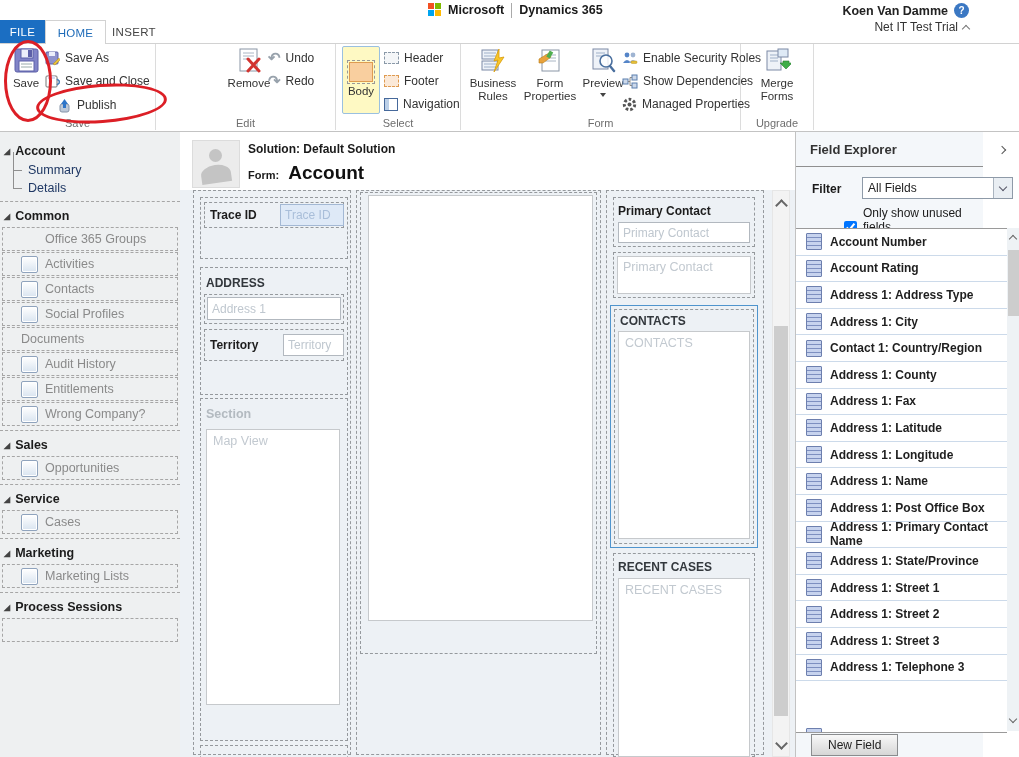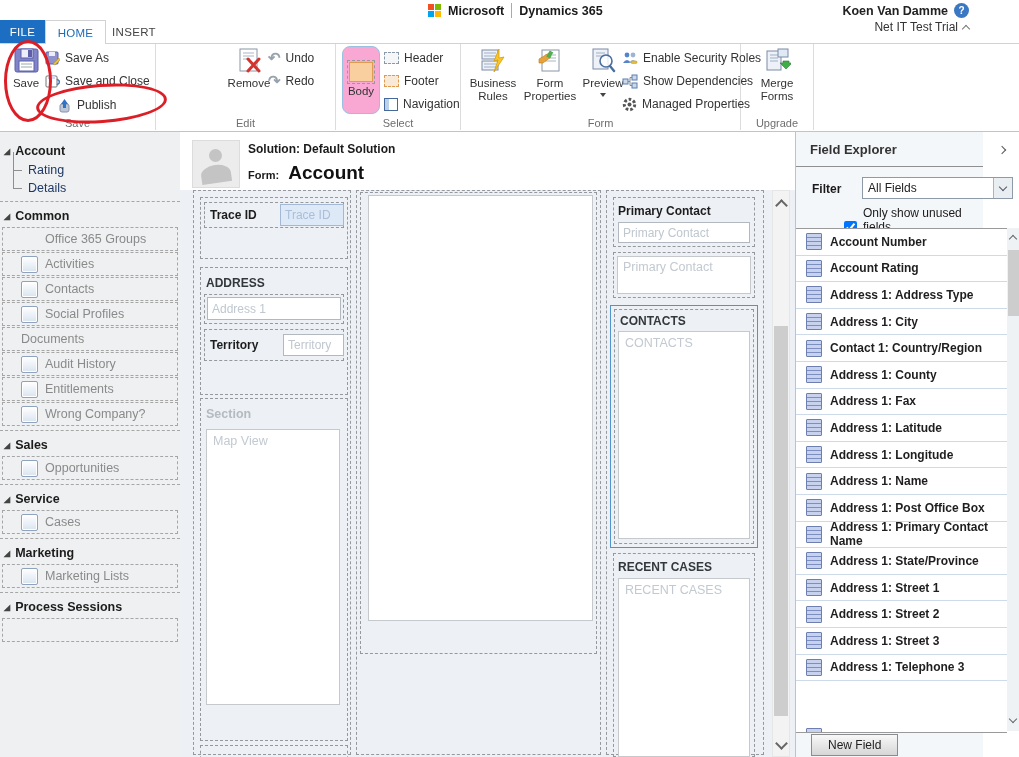--- a/index.html
+++ b/index.html
@@ -1,19 +1,19 @@
 <!DOCTYPE html>
 <html><head>
 <meta charset="utf-8">
 <style>
   html,body{margin:0;padding:0}
   .screen{position:relative;width:1019px;height:757px;background:#fff;overflow:hidden;
     font-family:"Liberation Sans",sans-serif;font-size:12px;color:#333}
   
-  .brand{position:absolute;left:428px;top:3px;display:flex;align-items:center;gap:7px}
+  .brand{position:absolute;left:428px;top:3px;display:flex;align-items:flex-start;gap:7px}
   .mslogo{display:grid;grid-template-columns:6px 6px;grid-template-rows:6px 6px;gap:1px}
   .mslogo i{display:block}
   .brandname{font-weight:bold;font-size:12.5px;color:#1a1a1a}
   .branddiv{width:1px;height:15px;background:#aaa}
   .prodname{font-size:12.5px;color:#1a1a1a;font-weight:bold}
   .user{position:absolute;right:50px;top:3px;text-align:right}
   .user .row1{display:flex;justify-content:flex-end;align-items:center;gap:6px;font-weight:bold;font-size:12.5px;color:#222}
   .user .row2{display:flex;justify-content:flex-end;align-items:center;gap:5px;font-size:12px;color:#333;margin-top:2px}
   .helpic{width:15px;height:15px;border-radius:50%;background:#3b78c3;color:#fff;font-size:10px;font-weight:bold;
     display:flex;align-items:center;justify-content:center}
@@ -29,21 +29,21 @@
   .tab.home{left:45px;width:61px;background:#fff;color:#1e6bb8;border:1px solid #d2d2d2;border-bottom:none;height:24px;z-index:3}
   .tab.insert{left:106px;width:56px;color:#444}
   
   .ribbon{position:absolute;left:0;top:43px;width:1019px;height:89px;background:#fff;
     border-top:1px solid #d2d2d2;border-bottom:1px solid #c3c3c3;box-sizing:border-box;z-index:2}
   .rgroup{position:absolute;top:0;height:86px;border-right:1px solid #dcdcdc}
   .rglabel{position:absolute;bottom:1px;left:0;width:100%;text-align:center;font-size:11px;color:#6e6e6e}
   .rbig{position:absolute;display:flex;flex-direction:column;align-items:center;gap:3px;font-size:11.5px;
     color:#333;text-align:center;line-height:1.15;cursor:default}
   .rsm{position:absolute;display:flex;align-items:center;gap:5px;font-size:12px;color:#333;height:18px;white-space:nowrap}
-  .rbig.selected{background:#f9a8d4;border:1px solid #9ac0e0;border-radius:8px;padding:3px 2px}
+  .rbig.selected{background:#fef9c3;border:1px solid #9ac0e0;border-radius:2px;padding:3px 2px}
   .caret-dn{width:0;height:0;border-left:3.5px solid transparent;border-right:3.5px solid transparent;border-top:4px solid #444}
   .undoredo{font-size:15px;color:#98a2ac;font-weight:bold;line-height:14px}
   
   .body-ic{width:22px;height:18px;background:#f9cf9f;border:1px solid #df9b51;outline:1px dashed #999;outline-offset:1px}
   .hdr-ic{width:13px;height:10px;border:1px dashed #8a99a8;background:#f4f6f8}
   .ftr-ic{width:13px;height:10px;border:1px dashed #df9b51;background:#fbe9d8}
   .nav-ic{width:12px;height:11px;border:1px solid #46699b;background:
     linear-gradient(90deg,#bcd0e8 0 4px,#fff 4px)}
   .annot{position:absolute;border:3px solid #dc1f26;border-radius:50%;z-index:50;pointer-events:none}
   
@@ -303,21 +303,21 @@
   <div class="annot" style="left:36px;top:84px;width:125px;height:33px;transform:rotate(-4deg)" data-name="annotation-circle-publish"></div>
 
   <div class="sidebar" data-name="form-navigation-sidebar">
     <div class="sb-head" style="margin-top:8px" data-name="sidebar-section-account">
       <span class="tri" data-name="collapse-triangle-icon">◢</span>
       <span>Account</span>
     </div>
     <div data-name="account-tree">
 
         <div class="acct-item" data-name="sidebar-tab-item">
-          <span>Rating</span>
+          <span>Summary</span>
         </div>
 
         <div class="acct-item" data-name="sidebar-tab-item">
           <span>Details</span>
         </div>
       </div>
 
     <div class="sb-sep" data-name="sidebar-divider"></div>
     <div class="sb-head" data-name="sidebar-section-common">
       <span class="tri" data-name="collapse-triangle-icon">◢</span>

